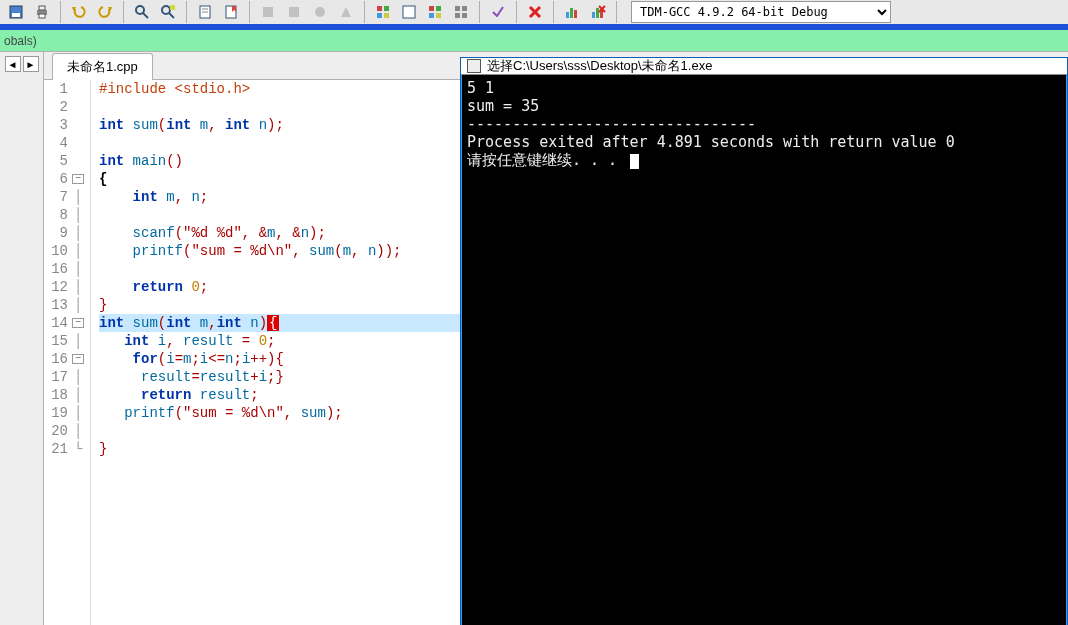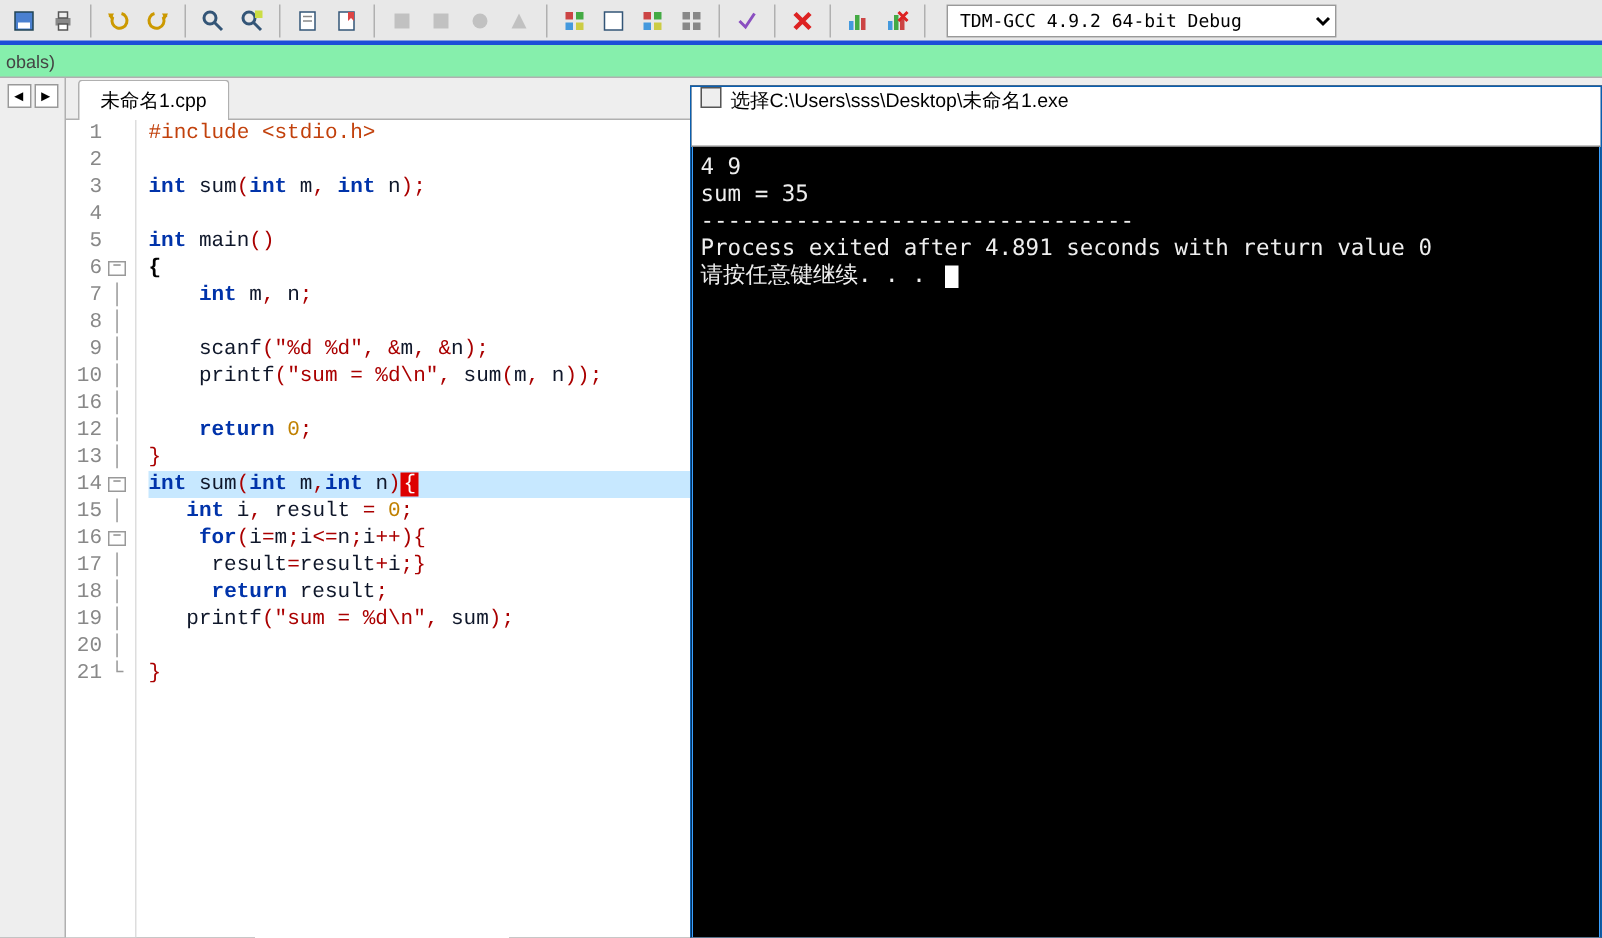--- a/index.html
+++ b/index.html
@@ -1,20 +1,20 @@
 <!DOCTYPE html>
 <html><head>
 <meta charset="utf-8">
 <style>
   * { margin: 0; padding: 0; box-sizing: border-box; }
   html, body { width: 1068px; height: 625px; font-family: "Segoe UI", Tahoma, sans-serif; font-size: 12px; background: #f0f0f0; overflow: hidden; }
   .main { width: 1068px; height: 625px; display: flex; flex-direction: column; }
 
   
-  .toolbar { height: 30px; background: #e8e8e8; border-bottom: 3px solid #1d4ed8; display: flex; align-items: center; padding: 0 4px; gap: 2px; }
+  .toolbar { height: 30px; background: #e8e8e8; border-bottom: 6px solid #1d4ed8; display: flex; align-items: center; padding: 0 4px; gap: 2px; }
   .tbtn { width: 24px; height: 24px; display: flex; align-items: center; justify-content: center; border: 1px solid transparent; border-radius: 2px; cursor: pointer; }
   .tsep { width: 1px; height: 22px; background: #b0b0b0; margin: 0 4px; }
   .tbtn svg { width: 16px; height: 16px; }
   .compiler-select { height: 22px; width: 260px; font-family: Consolas, monospace; font-size: 12px; padding: 0 4px; border: 1px solid #999; background: #fff; margin-left: 8px; }
 
   
   .secbar { height: 22px; background: #86efac; border-bottom: 1px solid #b0b0b0; display: flex; align-items: center; padding-left: 4px; font-size: 12px; color: #444; }
 
   
   .workspace { flex: 1; display: flex; position: relative; }
@@ -35,28 +35,28 @@
   .gutter .pipe { width: 12px; display: inline-block; text-align: center; color: #999; margin-left:4px;}
   .code { flex: 1; padding-left: 8px; }
   .codeline { height: 18px; white-space: pre; }
   .hl { background: #c7e8ff; }
   .kw   { color: #0033aa; font-weight: bold; }
   .type { color: #0033aa; font-weight: bold; }
   .pp   { color: #c2410c; }
   .str  { color: #aa0000; }
   .num  { color: #c08000; }
   .punc { color: #aa0000; }
-  .id   { color: #0f172a; }
+  .id   { color: #0369a1; }
   .redbox { background: #d00; color: #fff; padding: 0 2px; }
   .brace { color: #000; font-weight: bold; }
   .bracecl{ color: #aa0000; }
 
   
   .console { position: absolute; left: 460px; top: 5px; width: 608px; height: 570px; background: #000; border: 1px solid #0a5fb0; box-shadow: 0 0 0 1px #3aa0ff inset; display: flex; flex-direction: column; }
-  .console-title { height: 40px; background: #fff; color: #000; display: flex; padding-left: 6px; font-size: 13px; gap: 6px; border-bottom: 1px solid #888; }
+  .console-title { height: 17px; background: #fff; color: #000; display: flex; align-items: center; padding-left: 6px; font-size: 13px; gap: 6px; border-bottom: 1px solid #888; }
   .console-title .ticon { width: 14px; height: 14px; border: 1px solid #555; background: #eee; }
   .console-body { flex: 1; padding: 4px 6px; font-family: SimSun, Consolas, monospace; font-size: 15px; color: #eee; white-space: pre; }
   .cursor { display: inline-block; width: 9px; height: 15px; background: #fff; vertical-align: text-bottom; margin-left: 4px; animation: blink 1s step-start infinite; }
   @keyframes blink { 50% { opacity: 0; } }
 </style>
 </head>
 <body>
 
 <div class="main">
 
@@ -327,17 +327,17 @@
             <div class="codeline"><span class="bracecl">}</span></div>
           </div>
       </div>
     </div>
 
     <div class="console">
       <div class="console-title">
         <span class="ticon"></span>
         <span>选择C:\Users\sss\Desktop\未命名1.exe</span>
       </div>
-      <div class="console-body" id="console-body"><div>4 9</div><div>sum = 35</div><div></div><div>--------------------------------</div><div>Process exited after 4.891 seconds with return value 0</div><div>请按任意键继续. . . <span class="cursor"></span></div></div>
+      <div class="console-body" id="console-body"><div>5 1</div><div>sum = 35</div><div></div><div>--------------------------------</div><div>Process exited after 4.891 seconds with return value 0</div><div>请按任意键继续. . . <span class="cursor"></span></div></div>
     </div>
 
   </div>
 </div>
 
 </body></html>

